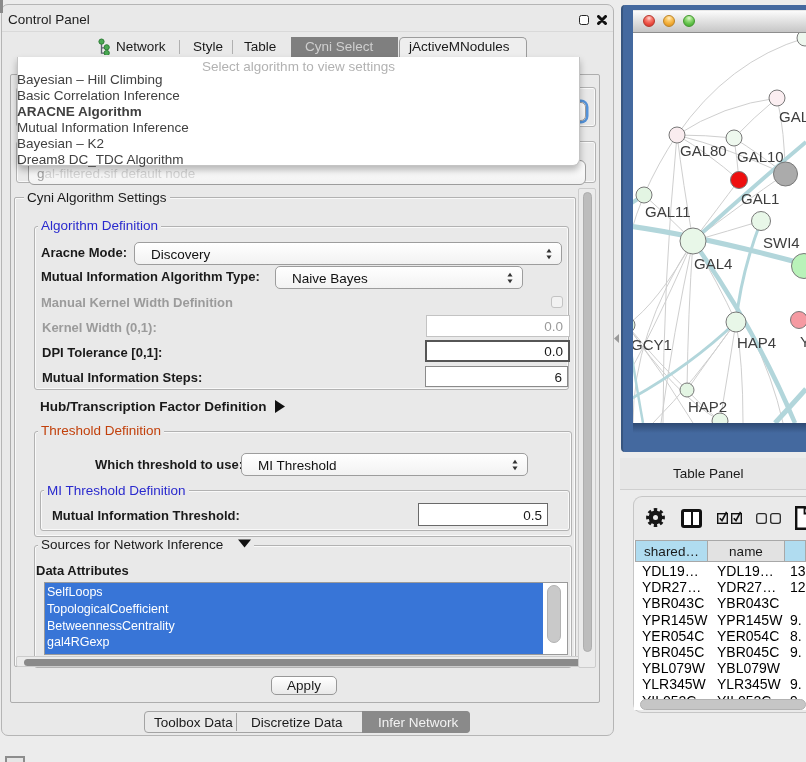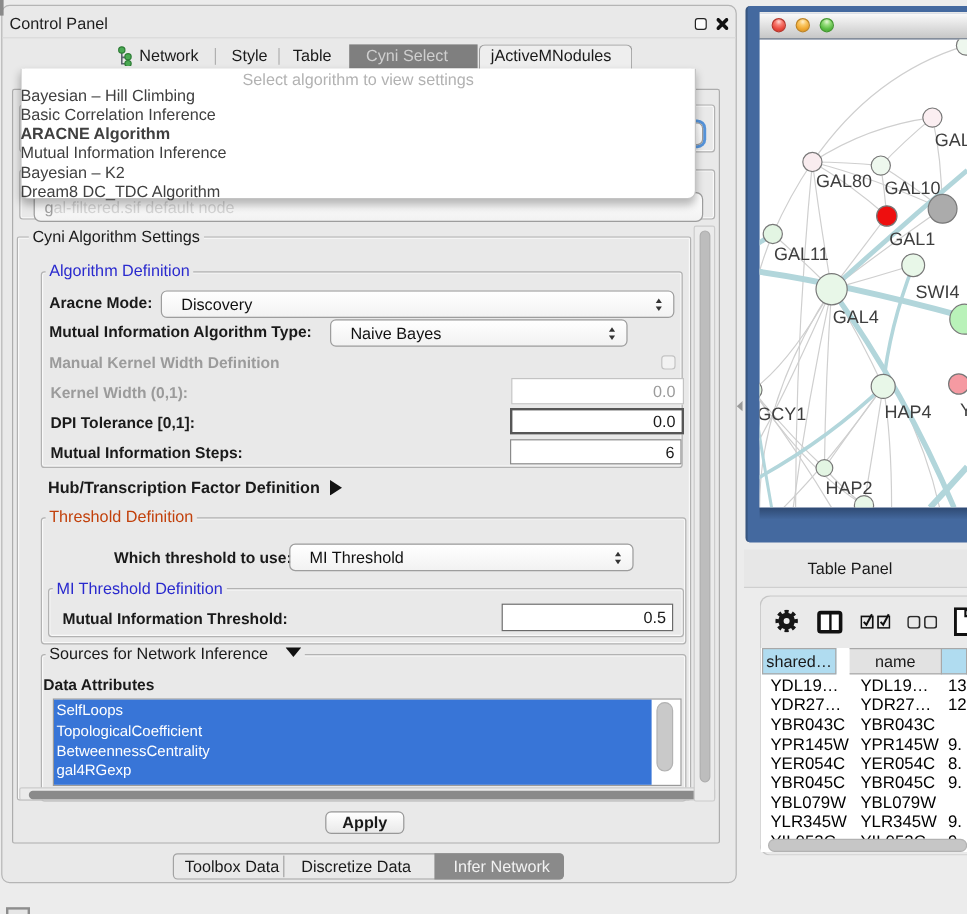--- a/index.html
+++ b/index.html
@@ -112,42 +112,42 @@
     <span class="ctext">MI Threshold</span>
   <svg class="arrows" viewBox="0 0 8 14">
       <path d="M4 0 L7.4 5 L0.6 5 Z" fill="#333"></path>
       <path d="M4 14 L7.4 9 L0.6 9 Z" fill="#333"></path>
     </svg>
   </div>
 
 <div class="fieldset" style="left:40px; top:490px; width:530px; height:41px;"></div>
 <div class="fslabel blbl" style="left:44px; top:485px;">MI Threshold Definition</div>
 <div class="rowlbl" style="left:52px; top:508px;">Mutual Information Threshold:</div>
-<div class="tfield" style="left:418px; top:503px; width:143px; height:23px; border:1.5px solid #6a6a6a;">
+<div class="tfield" style="left:418px; top:503px; width:130px; height:23px; border:1.5px solid #6a6a6a;">
     <span>0.5</span>
   </div>
 
 <div class="fieldset" style="left:34px; top:545px; width:538px; height:123px;"></div>
 <div class="fslabel" style="left:38px; top:539px;">Sources for Network Inference&nbsp;&nbsp;&nbsp;&nbsp;<svg width="13" height="9" viewBox="0 0 13 9" style="vertical-align:1px;">
       <path d="M0 0.5 L13 0.5 L6.5 8.5 Z" fill="#111"></path>
     </svg></div>
 <div class="rowlbl" style="left:36px; top:563px;">Data Attributes</div>
 
 <div class="abs" style="left:44px; top:582px; width:524px; height:73px; background:#fff; border:1px solid #9a9a9a;"></div>
 <div class="abs" style="left:45px; top:583px; width:498px; height:71px; background:#3875d7;"></div>
 <div class="abs" style="left:47px; top:584px; font-size:12.5px; color:#fff; line-height:16.8px;">SelfLoops<br>TopologicalCoefficient<br>BetweennessCentrality<br>gal4RGexp</div>
 <div class="abs" style="left:547px; top:585px; width:14px; height:58px; background:#c9c9c9; border:1px solid #b2b2b2; border-radius:7px;"></div>
 
 <div class="abs" style="left:16px; top:656px; width:580px; height:11px; background:#ebebeb; border:1px solid #cccccc; border-radius:2px;"></div>
 <div class="abs" style="left:24px; top:659px; width:568px; height:7px; background:#8a8a8a; border-radius:4px;"></div>
 
 <div class="abs" style="left:578px; top:188px; width:18px; height:480px; background:#ebebeb; border:1px solid #cccccc; border-radius:2px;"></div>
 <div class="abs" style="left:583px; top:192px; width:9px; height:460px; background:#bdbdbd; border:1px solid #aeaeae; border-radius:5px;"></div>
 
-<div class="abs" style="left:271px; top:676px; width:66px; height:19px; background:linear-gradient(#ffffff,#e9e9e9); border:1px solid #989898; border-radius:5px; font-size:13.5px; text-align:center; line-height:18px;font-weight:bold;">Apply</div>
+<div class="abs" style="left:271px; top:676px; width:66px; height:19px; background:linear-gradient(#ffffff,#e9e9e9); border:1px solid #989898; border-radius:5px; font-size:13.5px; text-align:center; line-height:18px;">Apply</div>
 
 <div class="abs" style="left:144px; top:711px; width:326px; height:22px; border:1px solid #a3a3a3; border-radius:4px; background:#e9e9e9;"></div>
 <div class="abs" style="left:154px; top:715px; font-size:13.5px;">Toolbox Data</div>
 <div class="abs" style="left:236px; top:713px; width:1px; height:18px; background:#a3a3a3;"></div>
 <div class="abs" style="left:251px; top:715px; font-size:13.5px;">Discretize Data</div>
 <div class="abs" style="left:362px; top:711px; width:108px; height:22px; background:#8a8a8a; border-radius:0 4px 4px 0;"></div>
 <div class="abs" style="left:378px; top:715px; font-size:13.5px; color:#f2f2f2;">Infer Network</div>
 
 <div class="abs" style="left:17px; top:57px; width:563px; height:109px; background:#fff; border:1px solid #c4c4c4; border-top:none; border-radius:0 0 7px 7px; box-shadow:0 4px 7px rgba(0,0,0,0.28);"></div>
 <div class="abs" style="left:17px; top:59px; width:563px; text-align:center; font-size:13.5px; color:#b2b2b2;">Select algorithm to view settings</div>
@@ -260,21 +260,21 @@
 </svg>
 <svg class="abs" style="left:756px; top:513px;" width="25" height="11" viewBox="0 0 25 11">
   <rect x="0.7" y="0.7" width="9.6" height="9.6" rx="2" fill="none" stroke="#2a2a2a" stroke-width="1.3"></rect>
   <rect x="14.7" y="0.7" width="9.6" height="9.6" rx="2" fill="none" stroke="#2a2a2a" stroke-width="1.3"></rect>
 </svg>
 <svg class="abs" style="left:795px; top:506px;" width="11" height="24" viewBox="0 0 11 24">
   <path d="M1.2 1.2 L10 1.2 L16 7 L16 22.8 L1.2 22.8 Z" fill="#fff" stroke="#111" stroke-width="2.4"></path>
   <path d="M9.5 1.2 L9.5 7.5 L16 7.5" fill="none" stroke="#111" stroke-width="1.8"></path>
 </svg>
 
-<div class="abs" style="left:635px; top:540px; width:62px; height:22px; background:#b0dcf0; border:1px solid #a8a8a8; font-size:13.5px; text-align:center; line-height:21px;">shared…</div>
+<div class="abs" style="left:635px; top:540px; width:73px; height:22px; background:#b0dcf0; border:1px solid #a8a8a8; font-size:13.5px; text-align:center; line-height:21px;">shared…</div>
 <div class="abs" style="left:708px; top:540px; width:77px; height:22px; background:#e2e2e2; border:1px solid #a8a8a8; border-left:none; font-size:13.5px; text-align:center; line-height:21px;">name</div>
 <div class="abs" style="left:785px; top:540px; width:21px; height:22px; background:#b0dcf0; border:1px solid #a8a8a8; border-left:none;"></div>
 
 <div class="abs" style="left:642px; top:563px; font-size:14px; line-height:16.2px; color:#000;">YDL19…<br>YDR27…<br>YBR043C<br>YPR145W<br>YER054C<br>YBR045C<br>YBL079W<br>YLR345W<br>YIL052C</div>
 <div class="abs" style="left:717px; top:563px; font-size:14px; line-height:16.2px; color:#000;">YDL19…<br>YDR27…<br>YBR043C<br>YPR145W<br>YER054C<br>YBR045C<br>YBL079W<br>YLR345W<br>YIL052C</div>
 <div class="abs" style="left:790px; top:563px; font-size:14px; line-height:16.2px; color:#000;">13<br>12<br>&nbsp;<br>9.<br>8.<br>9.<br>&nbsp;<br>9.<br>9.</div>
 
 <div class="abs" style="left:640px; top:699px; width:166px; height:11px; background:#c6c6c6; border:1px solid #b2b2b2; border-radius:6px;"></div>
 
 </body></html>

